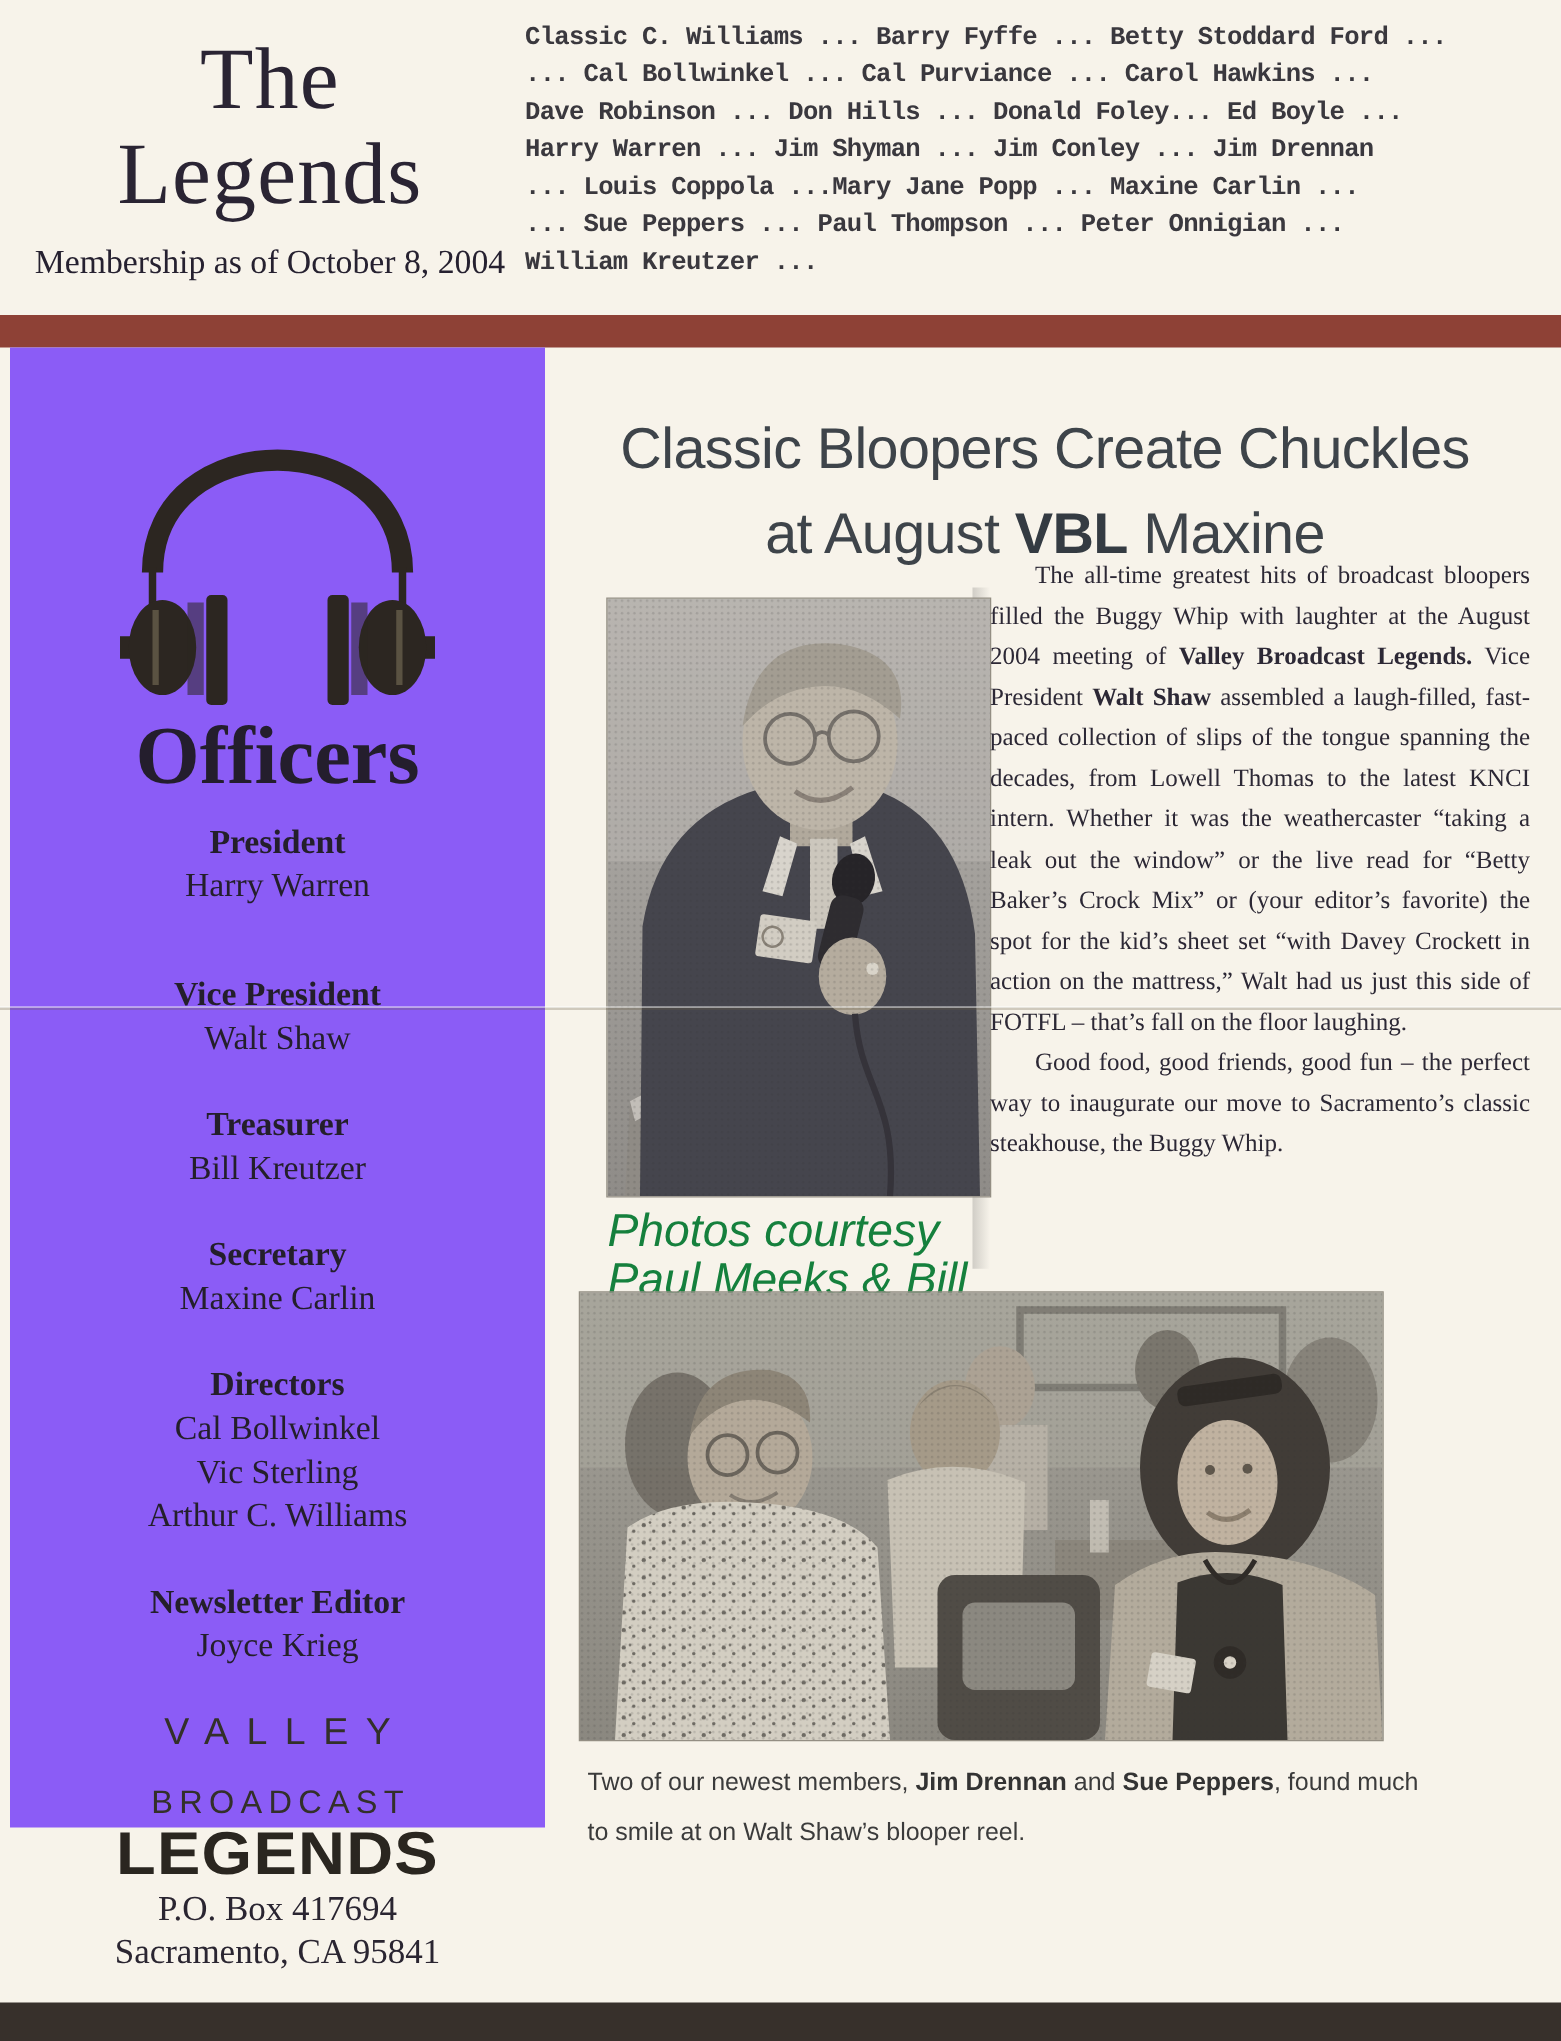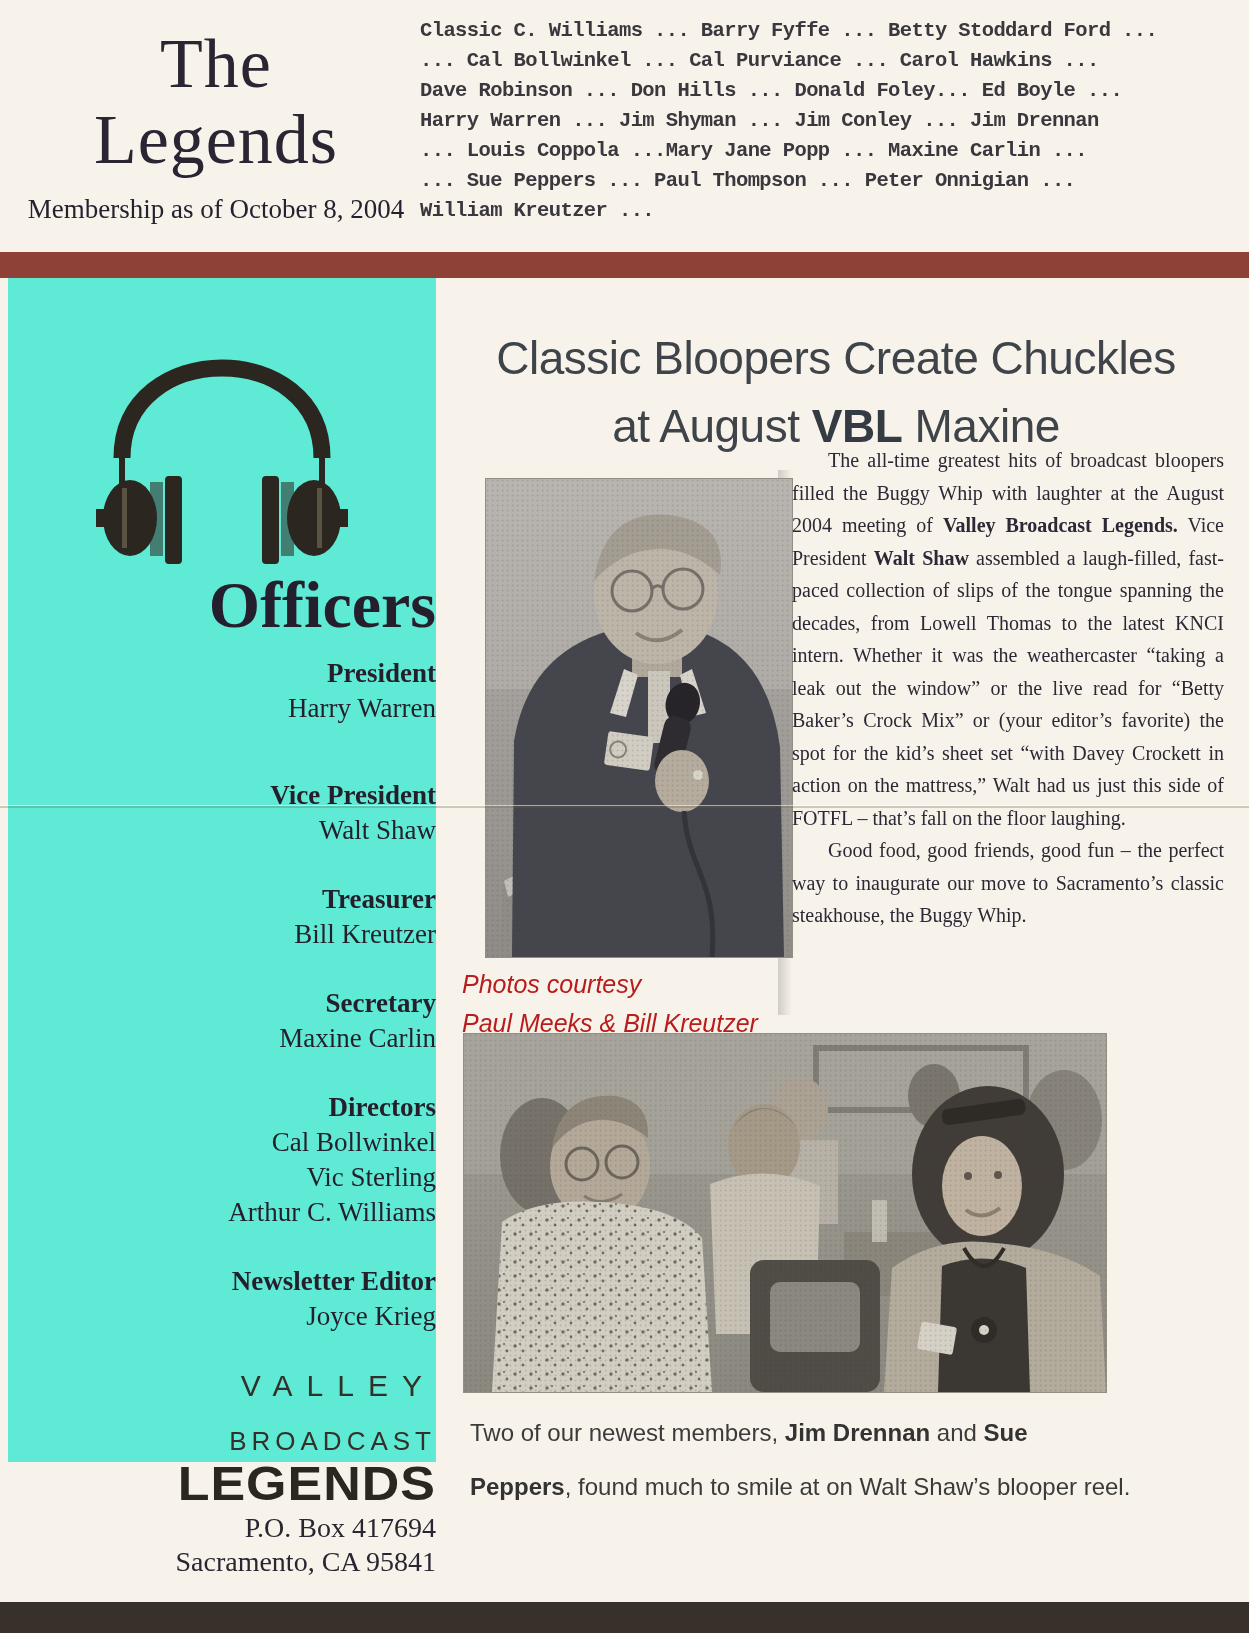--- a/index.html
+++ b/index.html
@@ -23,21 +23,21 @@
     font-size:20.5px;line-height:30px;letter-spacing:-0.6px;
     color:#3a383e;
   }
   .member-list div{white-space:nowrap;}
 
   
   .bar-maroon{left:0;top:252px;width:1249px;height:26px;background:#8e4136;}
   .bar-footer{left:0;top:1602px;width:1249px;height:31px;background:#37302b;}
 
   
-  .sidebar{left:8px;top:278px;width:428px;height:1184px;background:#5eead4;text-align:right;color:#241f2b;}
+  .sidebar{left:8px;top:278px;width:428px;height:1184px;background:#8b5cf6;text-align:center;color:#241f2b;}
   .headphones{display:block;margin:28px auto 0;}
   .officers-heading{font-family:"Liberation Serif",serif;font-size:66px;line-height:74px;font-weight:700;color:#241e2d;}
   .officers-list{margin-top:14px;font-size:27px;line-height:35px;}
   .og{margin-bottom:34px;}
   .og-first{margin-bottom:52px;}
   .og-title{font-weight:700;}
   .logo{margin-top:30px;color:#33302a;font-family:"Liberation Sans",sans-serif;}
   .logo-valley{font-size:30px;line-height:36px;letter-spacing:14px;padding-left:14px;}
   .logo-broadcast{font-size:26px;line-height:32px;letter-spacing:5px;padding-left:5px;margin-top:21px;}
   .logo-legends{font-size:52px;line-height:52px;font-weight:700;color:#2a2620;transform:scaleY(.93);letter-spacing:1px;}
@@ -55,28 +55,28 @@
     left:778px;top:470px;width:14px;height:545px;
     background:linear-gradient(to right,rgba(70,70,70,0.22),rgba(70,70,70,0));
   }
 
   .photo{outline:1px solid #938e83;background:#9a9890;}
   .photo1{left:486px;top:479px;width:306px;height:478px;}
   .photo2{left:464px;top:1034px;width:642px;height:358px;}
   .photo svg{display:block;}
 
   .caption1{
-    left:462px;top:965px;width:340px;
+    left:486px;top:965px;width:340px;
     font-family:"Liberation Sans",sans-serif;font-style:italic;
-    font-size:25px;line-height:39px;color:#b91c1c;
+    font-size:37px;line-height:39px;color:#15803d;
   }
   .caption2{
     left:470px;top:1406px;width:665px;
     font-family:"Liberation Sans",sans-serif;
-    font-size:24px;line-height:54px;color:#3b3b3b;
+    font-size:20px;line-height:40px;color:#3b3b3b;
   }
   .caption2 b{font-weight:700;color:#333;}
 
   .article-body{
     left:792px;top:444px;width:432px;
     font-size:20px;line-height:32.5px;text-align:justify;color:#2c2835;
   }
   .article-body p{margin:0;text-indent:36px;}
   .article-body b{font-weight:700;}
 

